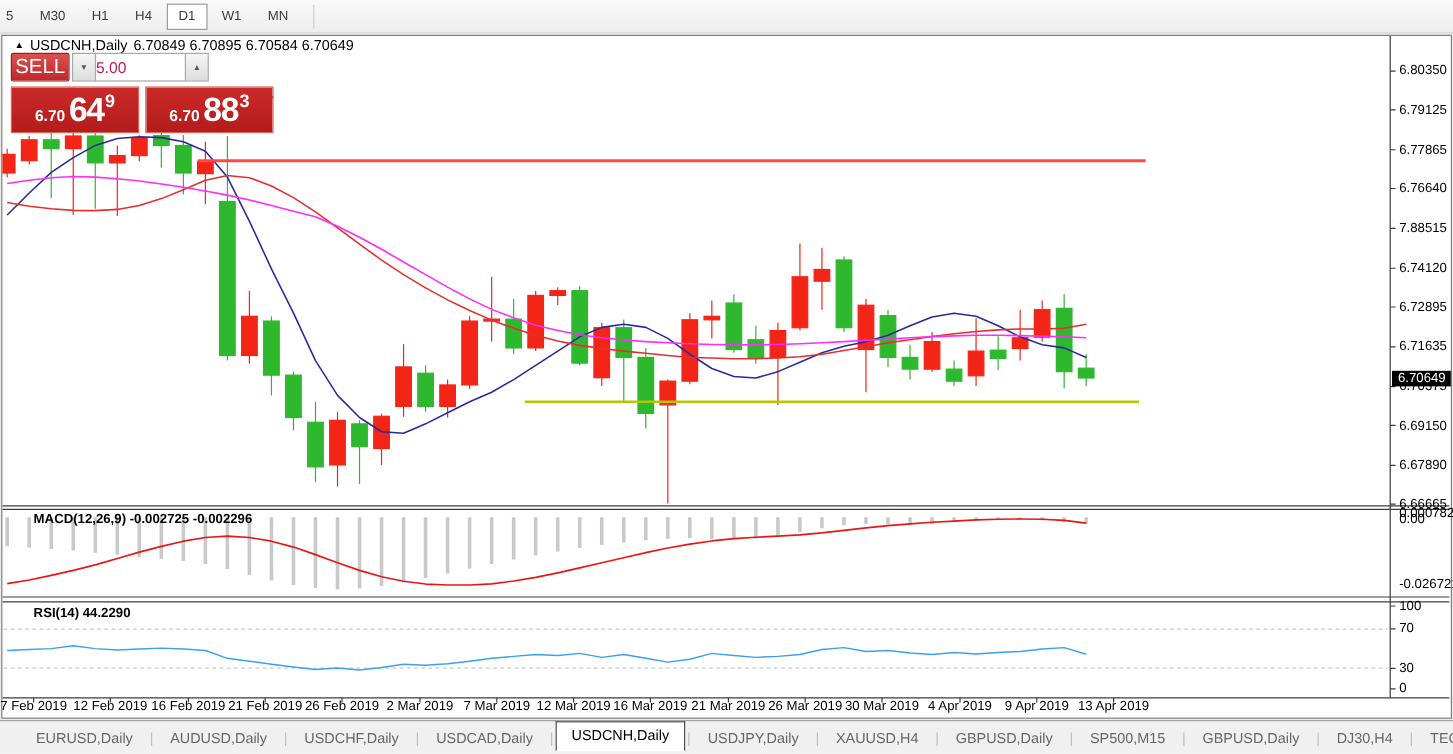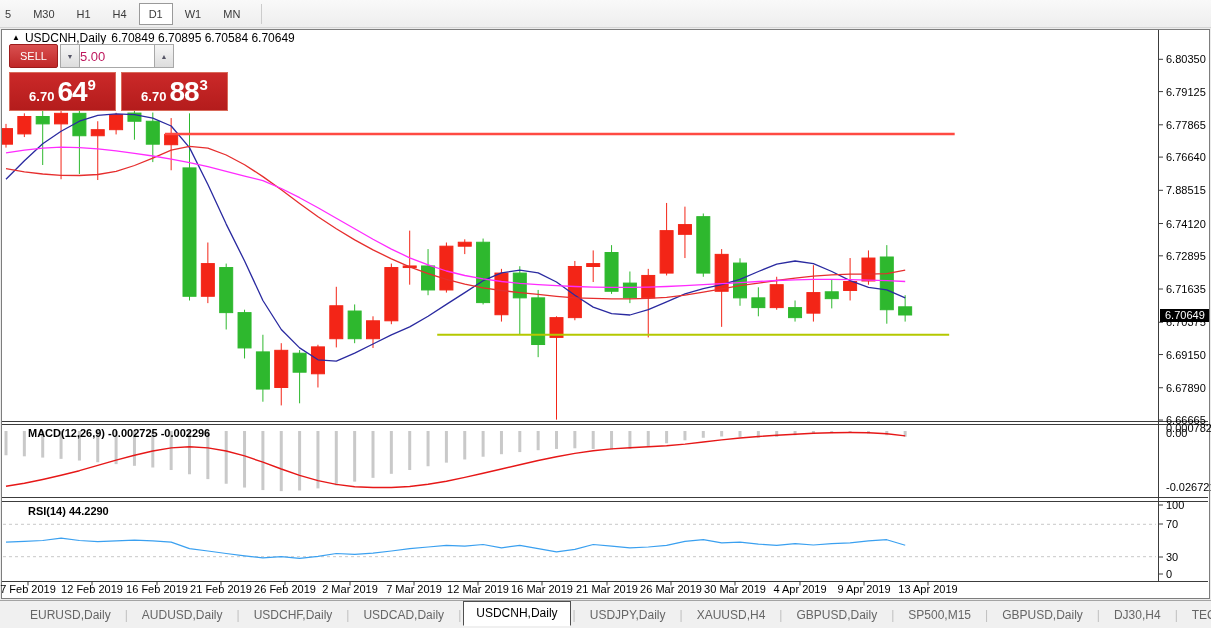--- a/index.html
+++ b/index.html
@@ -21,21 +21,21 @@
     background:#ffffff; border:1px solid #7d7d7d; }
   #chart-svg { position:absolute; left:2px; top:30px; }
 
   .chart-title { position:absolute; left:12px; top:31px; font-size:12px; color:#000;
     display:flex; align-items:center; gap:5px; z-index:5; }
   .chart-title .tri { font-size:8px; position:relative; top:-1px; }
 
   
   .trade-panel { position:absolute; left:9px; top:44px; width:219px; z-index:6; }
   .tp-row1 { display:flex; height:24px; }
-  .tp-btn { color:#fff; font-size:11px; 
+  .tp-btn { color:#fff; font-size:17px; 
     background:linear-gradient(#d95050,#c02828); border:1px solid #9d1c1c; border-radius:2px; }
   .sell-btn { width:49px; }
   .buy-btn  { width:52px;margin-top:36px; }
   .vol { display:flex; flex:1; margin:0 2px; height:24px; }
   .vol button { width:20px; background:linear-gradient(#f6f6f6,#dddddd); border:1px solid #a8a8a8;
     font-size:7px; color:#556; }
   .vol input { flex:1; width:64px; border:1px solid #a8a8a8; border-left:none; border-right:none;
     text-align:left; font-size:13px; padding-right:5px; color:#be185d; }
   .tp-row2 { display:flex; margin-top:4px; height:39px;text-align:center; }
   .price-box { flex:1; background:linear-gradient(180deg,#cb2929,#b41c1c); border:1px solid #d96a5a;

